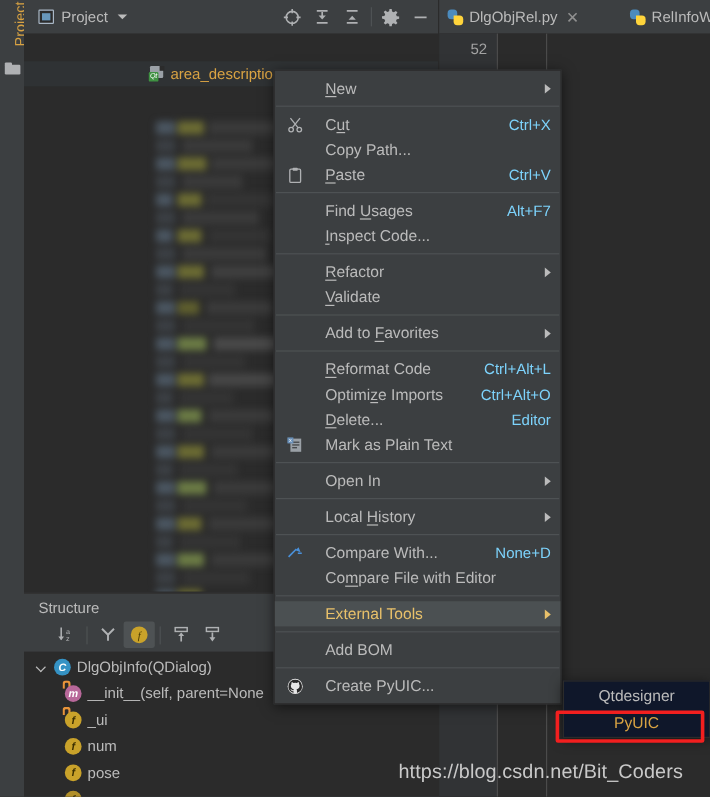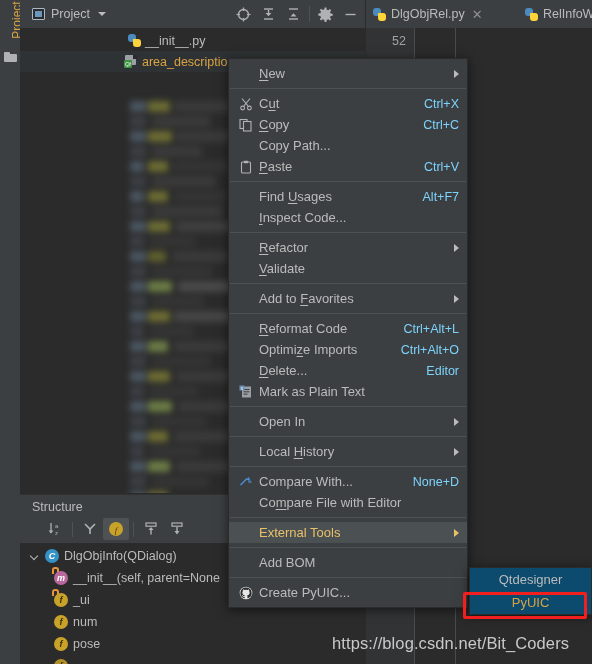--- a/index.html
+++ b/index.html
@@ -84,34 +84,34 @@
          display:flex;align-items:center;justify-content:center;flex:0 0 auto;font-style:italic;}
   .badge.c{background:#3592c4;color:#ffffff;}
   .badge.m{background:#b8689a;color:#ffffff;}
   .badge.f{background:#c9a22a;color:#3b2f00;}
   .lockwrap{position:relative;flex:0 0 auto;width:14px;height:14px;}
   .lock{position:absolute;left:-2px;top:-4px;width:7px;height:7px;border:2px solid #e8943a;border-bottom:none;border-radius:3px 3px 0 0;box-sizing:border-box;}
 
   
   .menu{position:absolute;left:228px;top:58px;width:240px;background:#3c3f41;
         box-shadow:0 2px 10px rgba(0,0,0,.55);border:1px solid #2b2b2b;box-sizing:border-box;}
-  .mi{position:relative;height:21px;display:flex;align-items:center;padding:0 8px 0 8px;box-sizing:border-box;}
+  .mi{position:relative;height:21px;display:flex;align-items:center;padding:0 8px 0 8px;box-sizing:border-box;gap:12px;}
   .mi.hl{background:#4b5052;}
   .mi .ico{width:18px;height:16px;flex:0 0 auto;display:flex;align-items:center;justify-content:center;margin-right:4px;}
   .mi .txt{font-size:13px;color:#bbbbbb;white-space:nowrap;}
   .mi.hl .txt{color:#e8c06a;}
   .mi .acc{margin-left:auto;font-size:12.5px;color:#7dd3fc;padding-left:12px;}
   .mi .arr{margin-left:auto;width:0;height:0;border-top:4px solid transparent;border-bottom:4px solid transparent;border-left:5px solid #bbbbbb;}
   .mi.hl .arr{border-left-color:#e8c06a;}
   .msep{height:1px;background:#4e5254;margin:4px 1px;}
   .pad{height:4px;}
   .u{text-decoration:underline;text-underline-offset:2px;}
 
   
-  .submenu{position:absolute;left:469px;top:567px;width:123px;background:#0c4a6e;border:1px solid #2b2b2b;box-sizing:border-box;
+  .submenu{position:absolute;left:469px;top:567px;width:123px;background:#0f172a;border:1px solid #2b2b2b;box-sizing:border-box;
            box-shadow:0 2px 10px rgba(0,0,0,.55);}
   .smi{height:23px;display:flex;align-items:center;justify-content:center;font-size:13px;color:#bbbbbb;}
   .smi.sel{color:#d9a343;}
   .redbox{position:absolute;left:463px;top:592px;width:124px;height:27px;border:3px solid #f21f1f;border-radius:2px;box-sizing:border-box;pointer-events:none;}
 
   
   .wm{position:absolute;left:332px;top:634px;font-size:16.5px;color:#c9c9c9;white-space:nowrap;letter-spacing:.1px;}
 
   svg{display:block;}
 </style>
@@ -197,28 +197,20 @@
   </div>
 
   <div class="editor">
     <div class="gutter">
       <div class="lnum" style="top:6px;">52</div>
     </div>
     <div class="gutter2"></div>
   </div>
 
   <div class="tree">
-    <div class="row" style="top:2px;">
-      <span style="width:108px;flex:0 0 auto;"></span>
-      <span class="pyico">
-          <i class="pb"></i>
-          <i class="py"></i>
-        </span>
-      <span class="lbl" style="color:#bbbbbb;margin-left:4px;">__init__.py</span>
-    </div>
     <div class="row sel" style="top:23px;">
       <span style="width:104px;flex:0 0 auto;"></span>
       <span class="qtico">
         <i class="pg"></i>
           <i class="fold"></i>
           <i class="qt">Qt</i>
       </span>
       <span class="lbl" style="color:#d9a343;margin-left:4px;">area_description</span>
     </div>
 
@@ -384,30 +376,20 @@
           <line x1="3" y1="1.5" x2="9.5" y2="9.5" stroke="#afb1b3" stroke-width="1.1"></line>
           <line x1="11" y1="1.5" x2="4.5" y2="9.5" stroke="#afb1b3" stroke-width="1.1"></line>
           <circle cx="3.6" cy="11" r="1.9" fill="none" stroke="#afb1b3" stroke-width="1.1"></circle>
           <circle cx="10.4" cy="11" r="1.9" fill="none" stroke="#afb1b3" stroke-width="1.1"></circle>
         </svg>
       </span>
       <span class="txt">C<span class="u">u</span>t</span>
       <span class="acc">Ctrl+X</span>
     </div>
 
-    <div class="mi">
-      <span class="ico">
-        <svg width="14" height="14" viewBox="0 0 14 14">
-          <rect x="1" y="1.5" width="7" height="9" fill="none" stroke="#afb1b3" stroke-width="1.1"></rect>
-          <rect x="4.5" y="3.5" width="7.5" height="9.5" fill="#3c3f41" stroke="#afb1b3" stroke-width="1.1"></rect>
-        </svg>
-      </span>
-      <span class="txt"><span class="u">C</span>opy</span>
-      <span class="acc">Ctrl+C</span>
-    </div>
 
     <div class="mi">
       <span class="ico"></span>
       <span class="txt">Copy Path...</span>
     </div>
 
     <div class="mi">
       <span class="ico">
         <svg width="14" height="14" viewBox="0 0 14 14">
           <rect x="2.5" y="2" width="9" height="11" rx="1" fill="none" stroke="#afb1b3" stroke-width="1.1"></rect>

